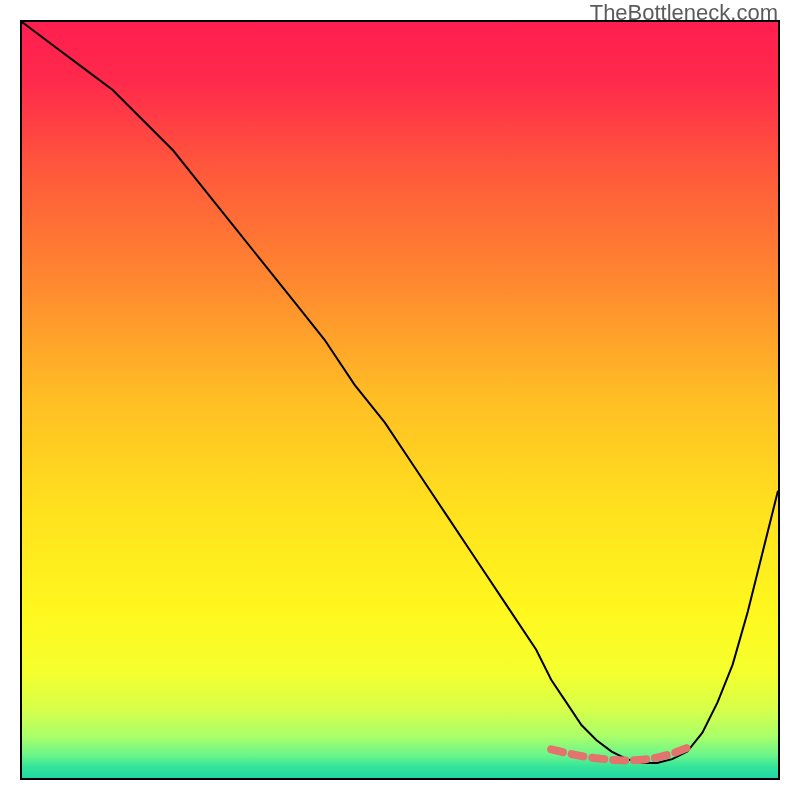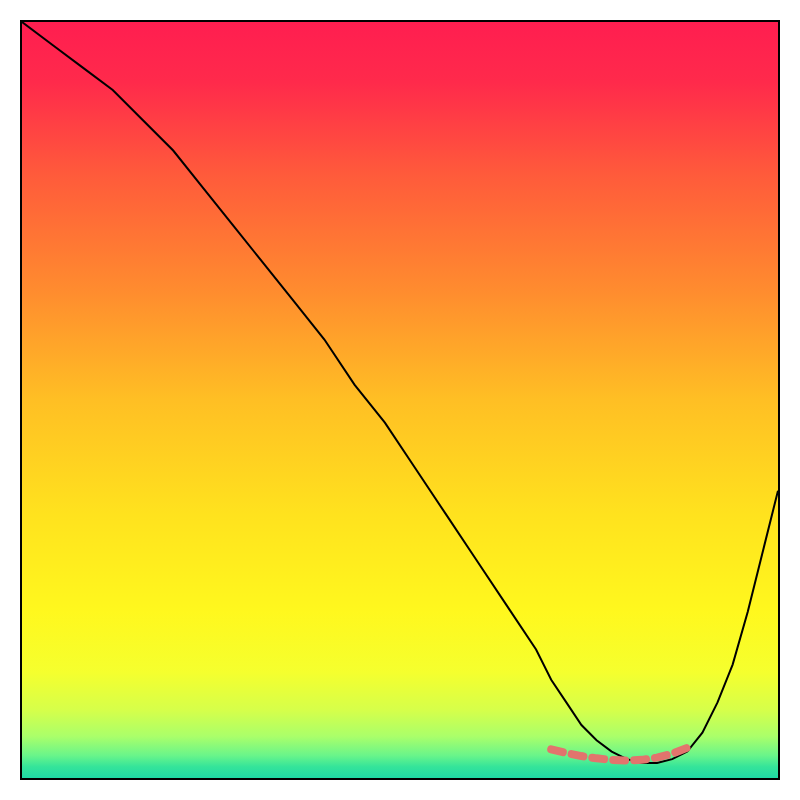--- a/index.html
+++ b/index.html
@@ -48,20 +48,21 @@
     top: 0;
     width: 100%;
     height: 100%;
   }
 </style>
 </head>
 <body>
 
 <div class="chart-wrap">
 
+  <div class="watermark">TheBottleneck.com</div>
 
   <div class="plot-area">
     <svg class="gradient-bg" viewBox="0 0 100 100" preserveAspectRatio="none">
       <defs>
         <linearGradient id="bg-grad" x1="0" y1="0" x2="0" y2="1">
             <stop offset="0.00%" stop-color="#ff1e50"></stop>
             <stop offset="8.00%" stop-color="#ff2a4b"></stop>
             <stop offset="20.00%" stop-color="#ff5a3b"></stop>
             <stop offset="35.00%" stop-color="#ff8a2f"></stop>
             <stop offset="50.00%" stop-color="#ffbf24"></stop>

